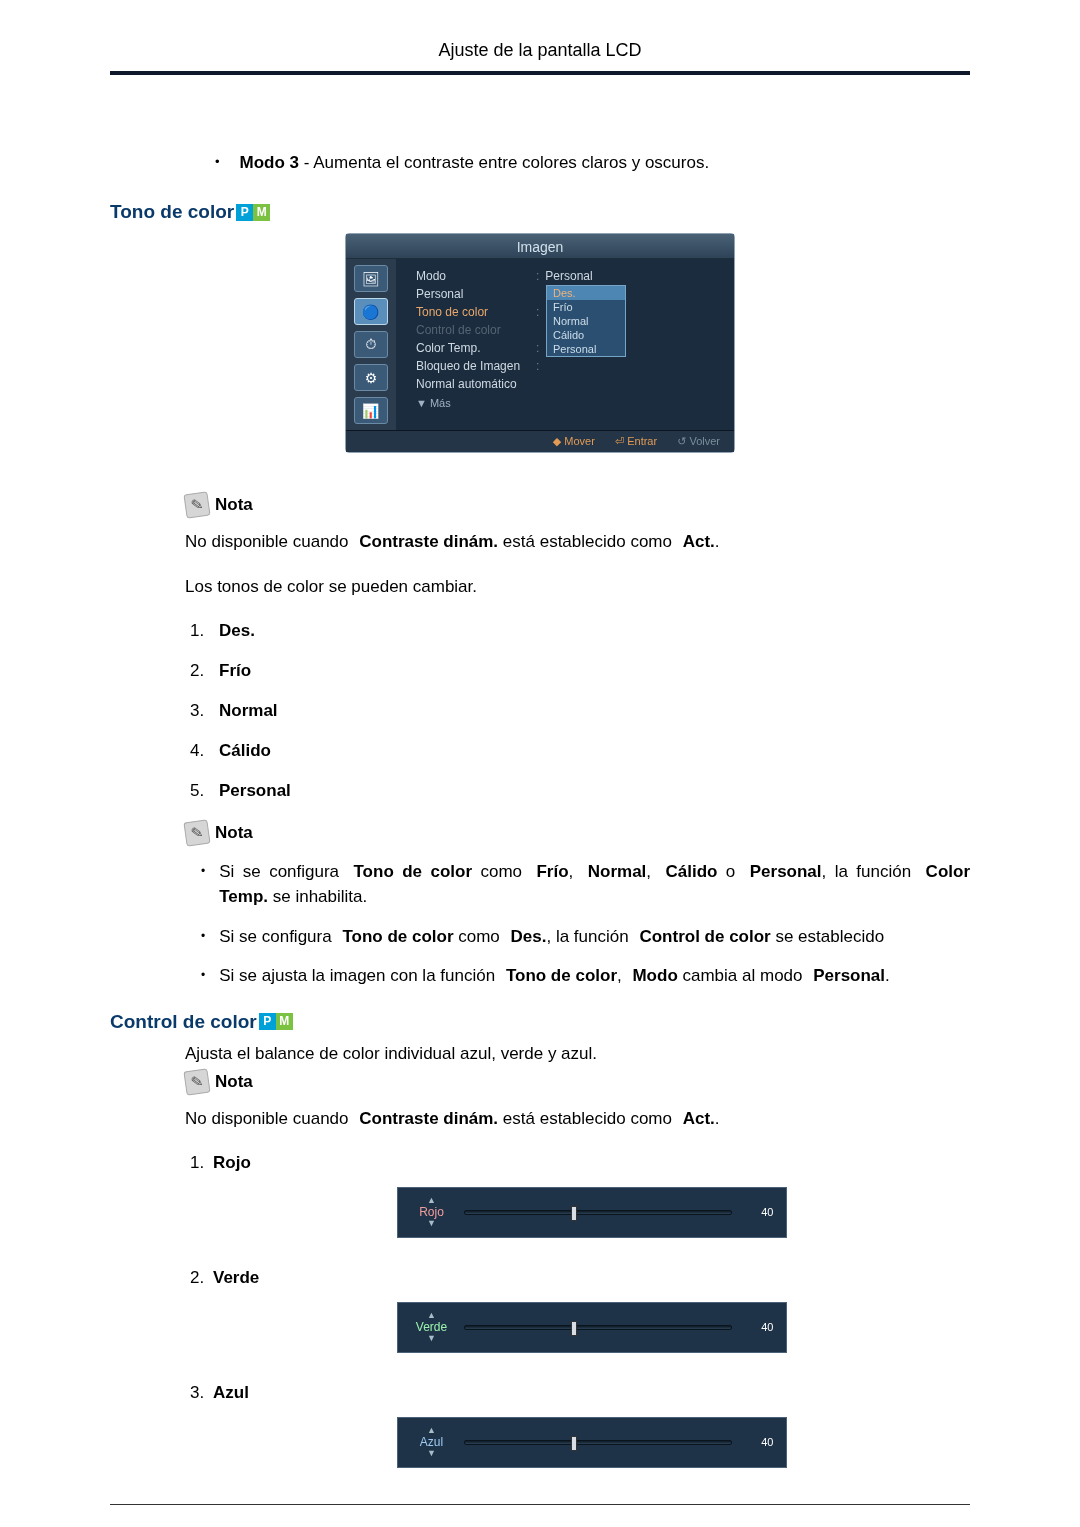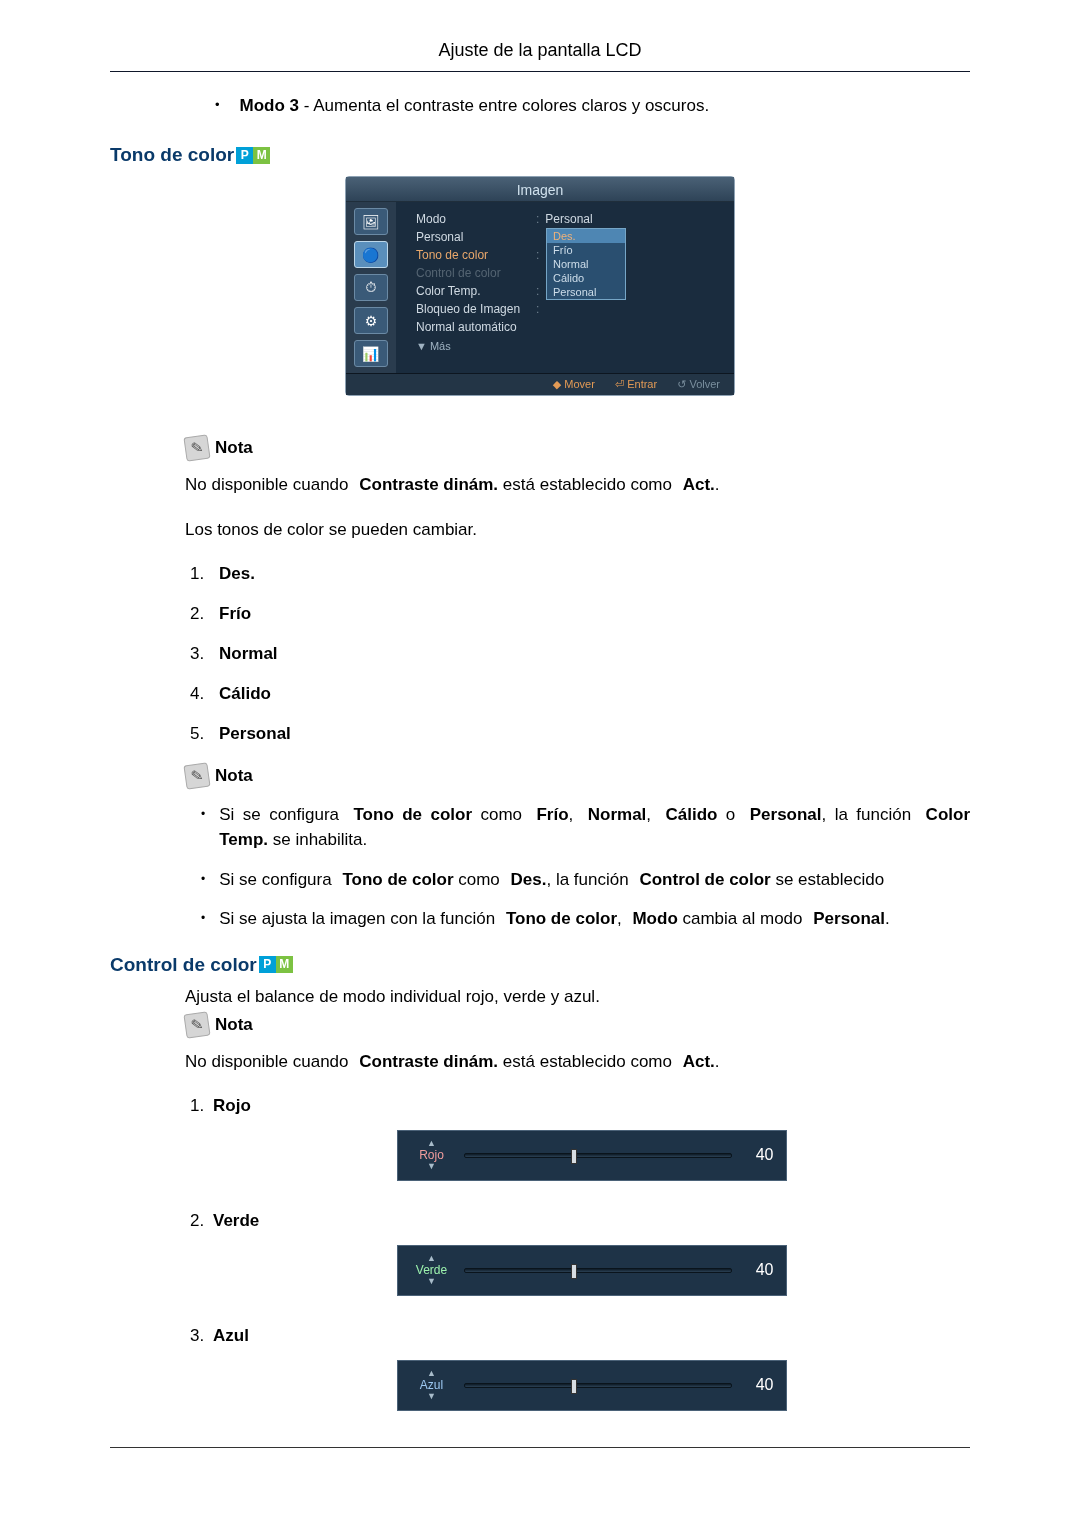--- a/index.html
+++ b/index.html
@@ -12,22 +12,22 @@
     margin: 0 auto;
     padding: 40px 0;
   }
   .page {
     padding: 0 110px;
   }
   .header-title {
     text-align: center;
     font-size: 18px;
     padding-bottom: 10px;
-    border-bottom: 1px solid #0f172a;
-    margin-bottom: 24px;
+    border-bottom: 4px solid #0f172a;
+    margin-bottom: 78px;
   }
   .content-indent { margin-left: 75px; }
   .bullet-row {
     display: flex;
     align-items: baseline;
     margin: 6px 0 28px 30px;
   }
   .bullet { margin-right: 14px; font-size: 13px; position: relative; top: -2px; }
   .bold { font-weight: bold; margin-left: 6px; }
   .section-heading {
@@ -199,21 +199,21 @@
   }
   .slider-handle {
     position:absolute;
     left:40%;
     top:-5px;
     width:6px; height:15px;
     background:#d7dde2;
     border:1px solid #333;
   }
   .slider-value {
-    width:32px; text-align:right; color:#fff; font-size:16px;
+    width:32px; text-align:right; color:#fff; font-size:11px;
   }
 
   ol.ctrl-list {
     list-style:decimal;
     margin:0 0 0 24px;
   }
   ol.ctrl-list > li { margin-bottom:4px; padding-left:4px; }
   ol.ctrl-list .itm-label { font-weight:bold; }
 
   .footer-rule {
@@ -345,21 +345,21 @@
 
   <div class="section-heading">
     <span>Control de color</span>
     <span class="pm-badge">
       <span class="pm-p">P</span>
       <span class="pm-m">M</span>
     </span>
   </div>
 
   <div class="content-indent">
-    <p class="para" style="margin-bottom:4px">Ajusta el balance de modo individual rojo, verde y azul.</p>
+    <p class="para" style="margin-bottom:4px">Ajusta el balance de color individual azul, verde y azul.</p>
     <div class="nota">
       <div class="nota-icon">✎</div>
       <span class="nota-label">Nota</span>
     </div>
     <p class="para">
       <span>No disponible cuando </span><span class="bold">Contraste dinám.</span><span> está establecido como </span><span class="bold">Act.</span><span>.</span>
     </p>
 
     <ol class="ctrl-list">
       <li>

